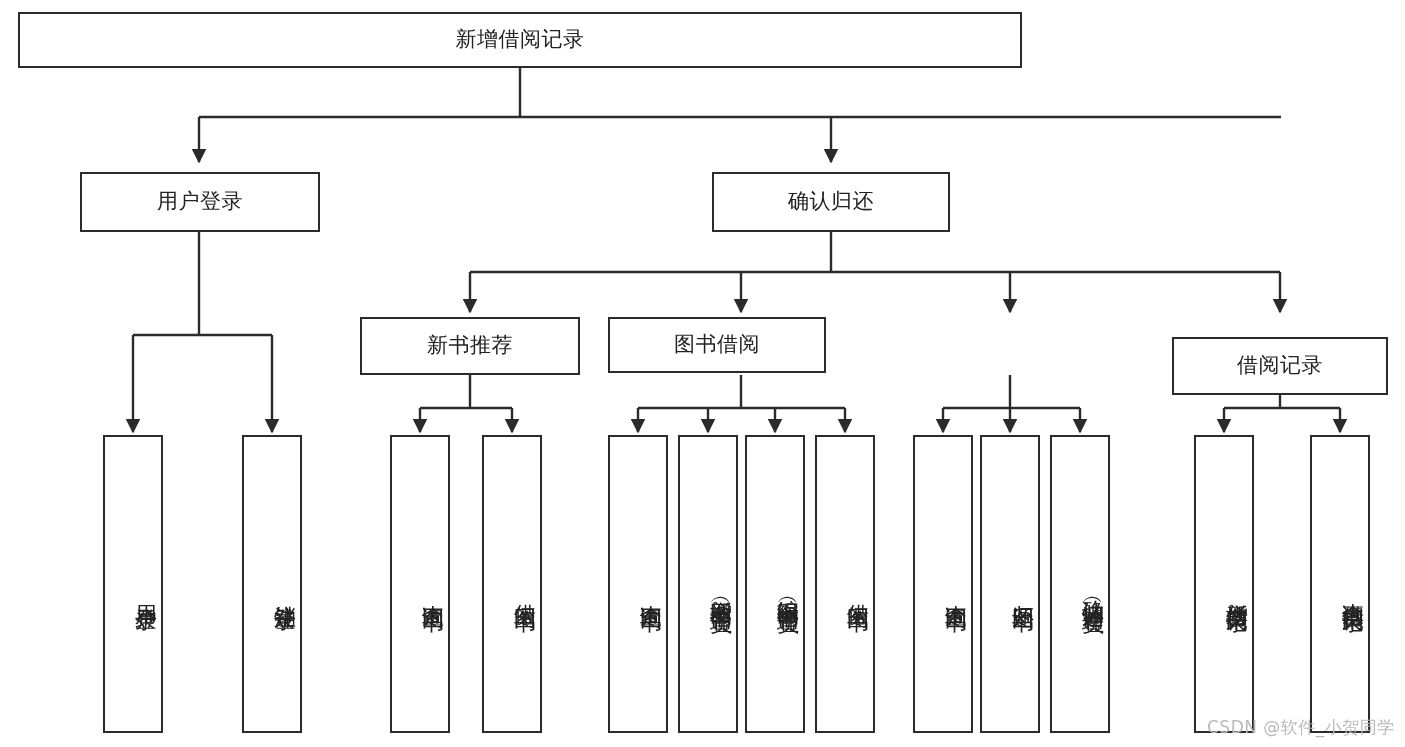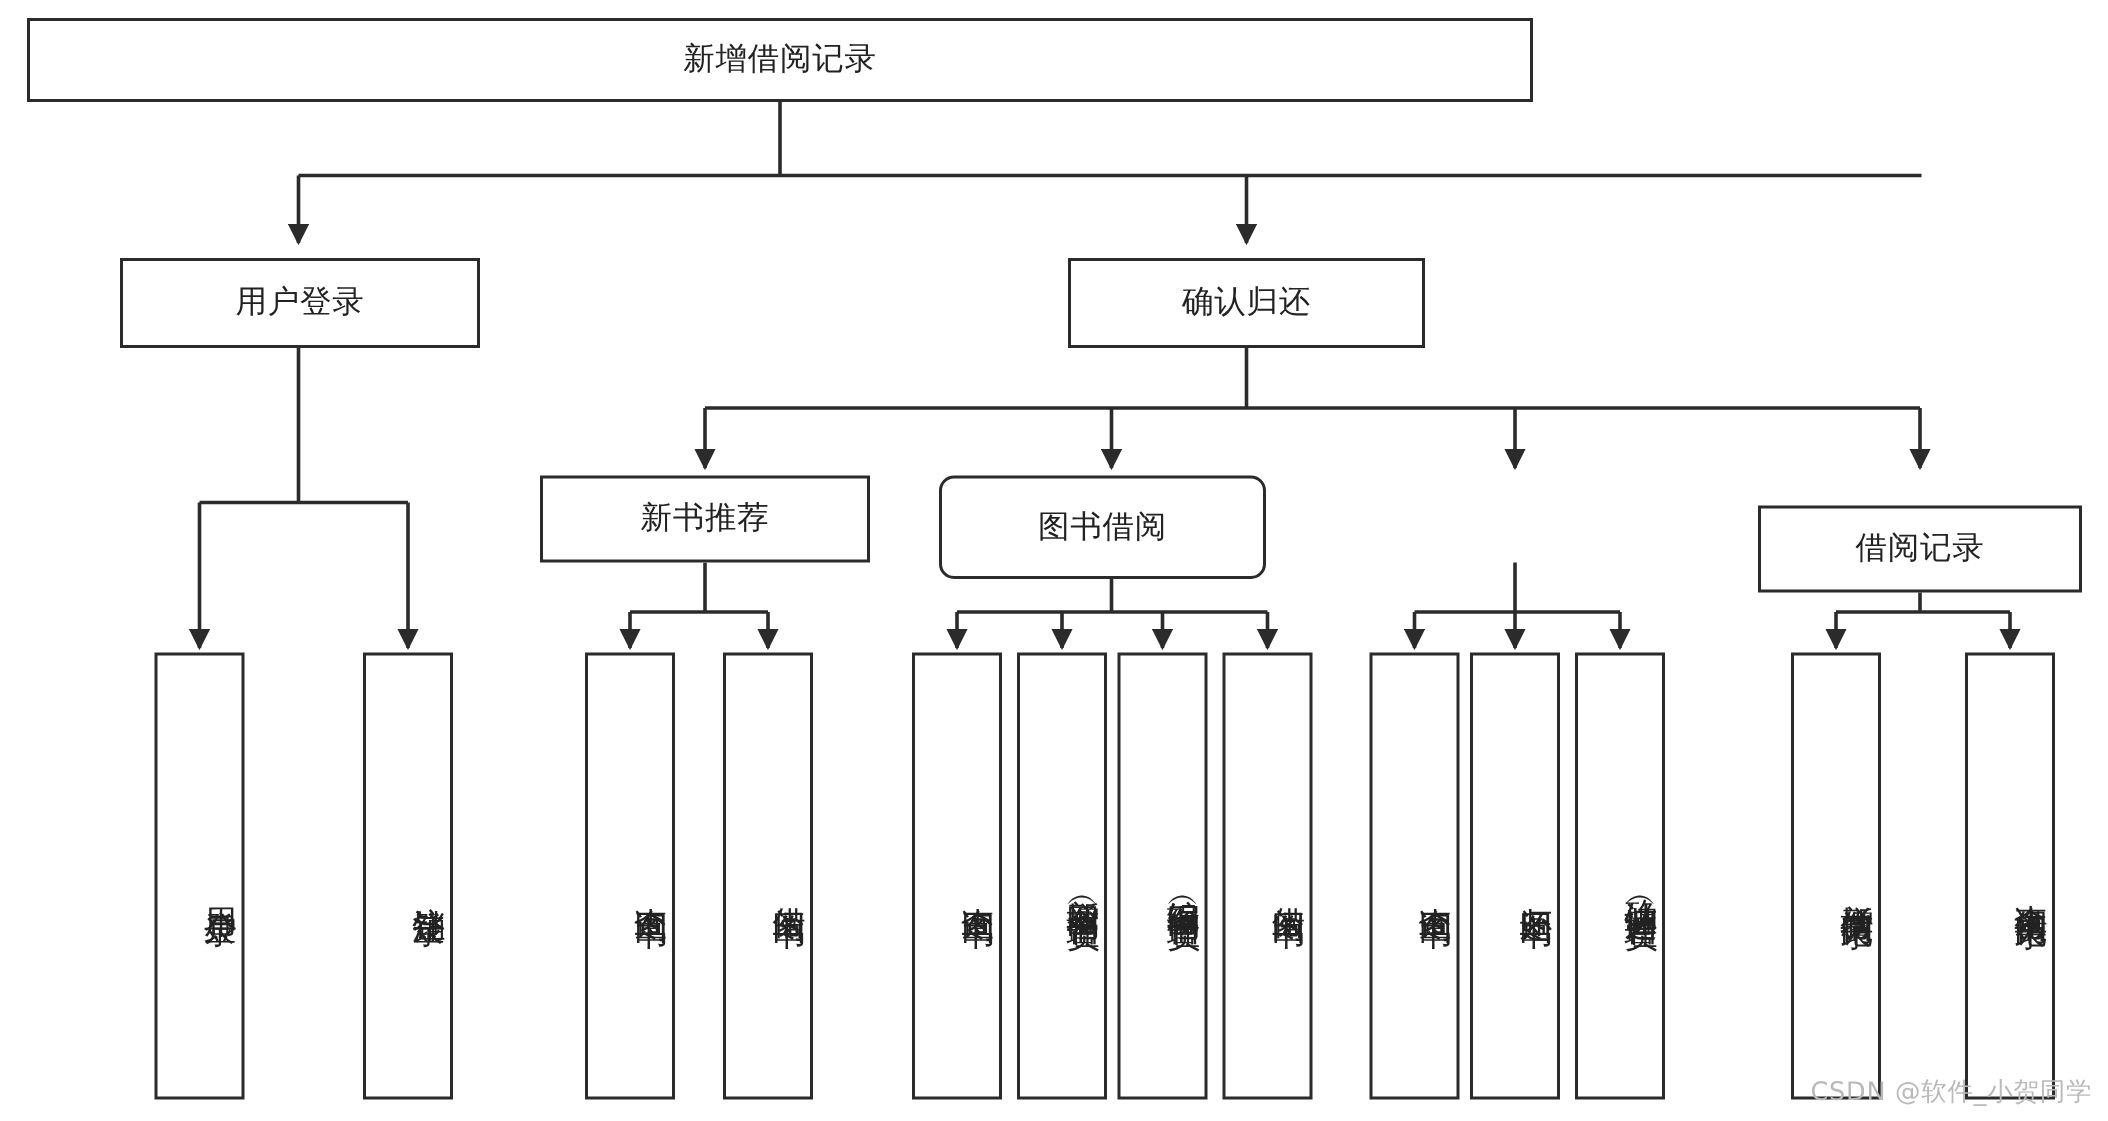--- a/index.html
+++ b/index.html
@@ -128,21 +128,21 @@
   <div class="node horiz" style="left:80px; top:172px; width:240px; height:60px;">
     <span>用户登录</span>
   </div>
   <div class="node horiz" style="left:712px; top:172px; width:238px; height:60px;">
     <span>确认归还</span>
   </div>
 
   <div class="node horiz" style="left:360px; top:317px; width:220px; height:58px;align-items:center;">
     <span>新书推荐</span>
   </div>
-  <div class="node horiz" style="left:626px; top:317px; width:218px; height:69px;border-radius:10px;">
+  <div class="node horiz" style="left:608px; top:317px; width:218px; height:56px;">
     <span>图书借阅</span>
   </div>
   <div class="node horiz" style="left:1172px; top:317px; width:216px; height:58px;margin-top:20px;">
     <span>借阅记录</span>
   </div>
 
   <div class="node vert" style="left:103px; top:435px; width:60px; height:298px;">
     <span class="vlabel">用户登录</span>
   </div>
   <div class="node vert" style="left:242px; top:435px; width:60px; height:298px;">

